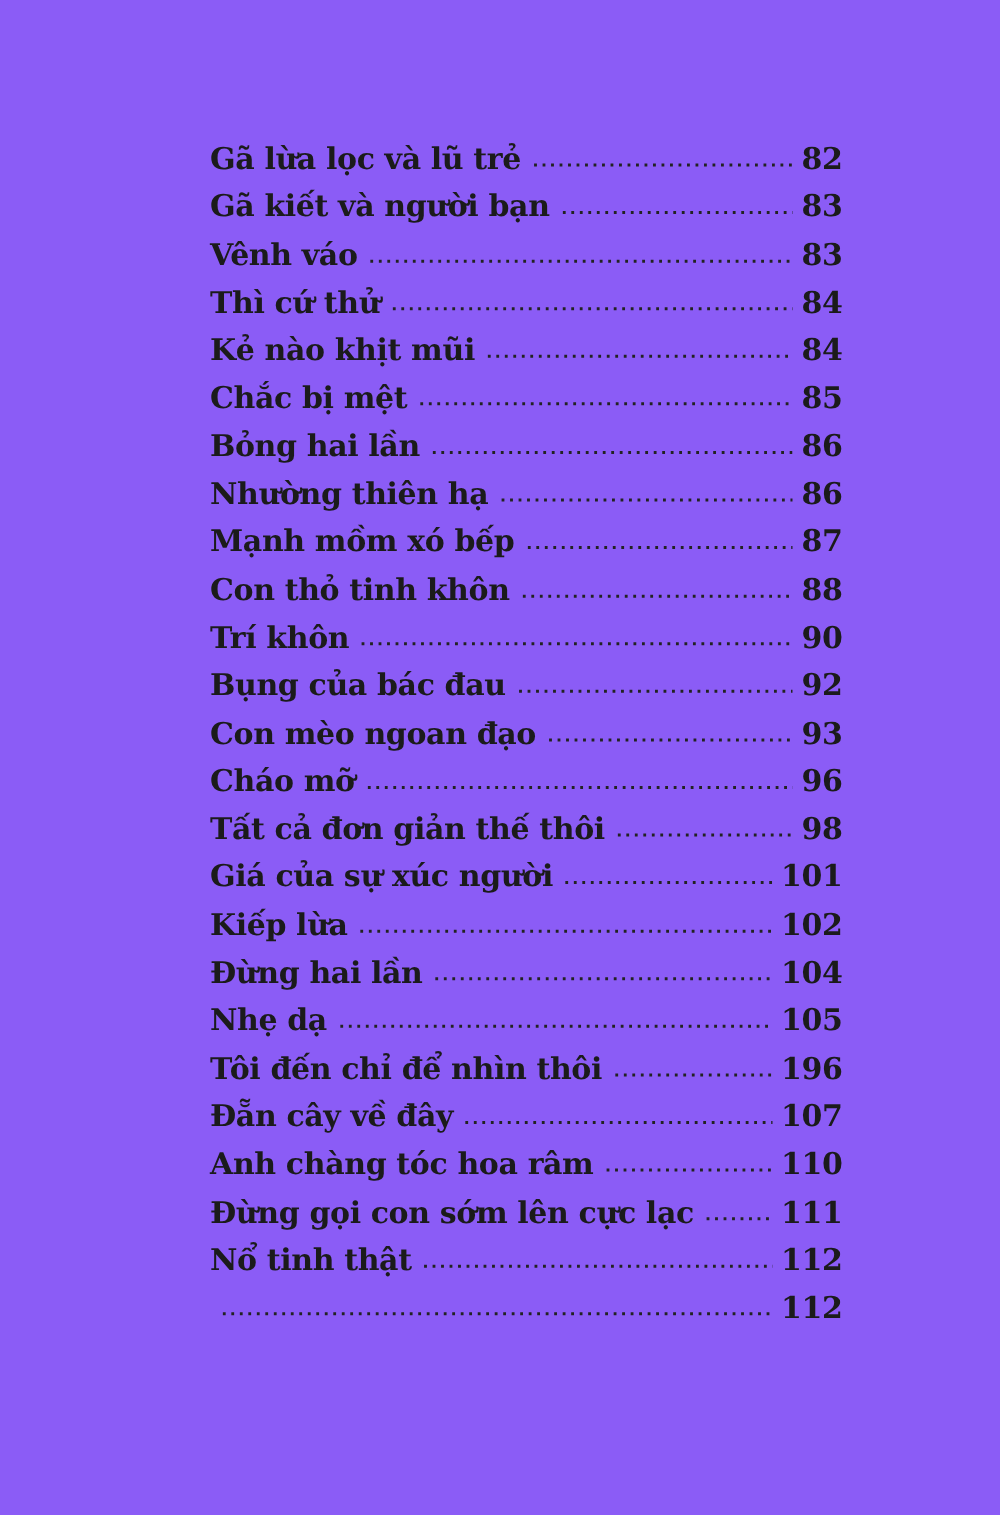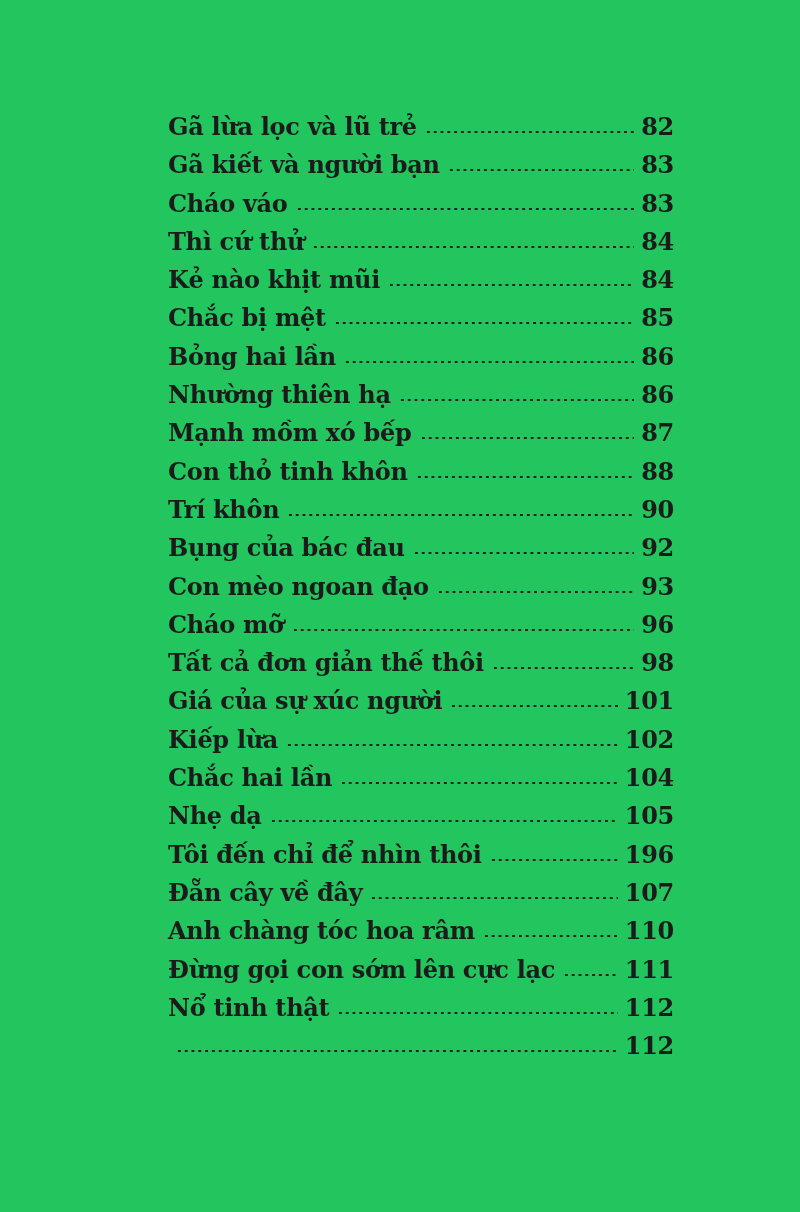--- a/index.html
+++ b/index.html
@@ -4,21 +4,21 @@
 <style>
   html, body {
     margin: 0;
     padding: 0;
     background: #ffffff;
   }
   .page {
     position: relative;
     width: 800px;
     height: 1212px;
-    background: #22c55e;
+    background: #8b5cf6;
     overflow: hidden;
     font-family: "DejaVu Serif", "Liberation Serif", serif;
   }
   .toc-list {
     position: absolute;
     left: 168px;
     top: 112px;
     width: 506px;
   }
   .toc-row {
@@ -61,21 +61,21 @@
     <span class="toc-page-num">82</span>
   </div>
 
   <div class="toc-row">
     <span class="toc-title">Gã kiết và người bạn</span>
     <span class="toc-leader"></span>
     <span class="toc-page-num">83</span>
   </div>
 
   <div class="toc-row">
-    <span class="toc-title">Cháo váo</span>
+    <span class="toc-title">Vênh váo</span>
     <span class="toc-leader"></span>
     <span class="toc-page-num">83</span>
   </div>
 
   <div class="toc-row">
     <span class="toc-title">Thì cứ thử</span>
     <span class="toc-leader"></span>
     <span class="toc-page-num">84</span>
   </div>
 
@@ -152,21 +152,21 @@
     <span class="toc-page-num">101</span>
   </div>
 
   <div class="toc-row">
     <span class="toc-title">Kiếp lừa</span>
     <span class="toc-leader"></span>
     <span class="toc-page-num">102</span>
   </div>
 
   <div class="toc-row">
-    <span class="toc-title">Chắc hai lần</span>
+    <span class="toc-title">Đừng hai lần</span>
     <span class="toc-leader"></span>
     <span class="toc-page-num">104</span>
   </div>
 
   <div class="toc-row">
     <span class="toc-title">Nhẹ dạ</span>
     <span class="toc-leader"></span>
     <span class="toc-page-num">105</span>
   </div>
 

